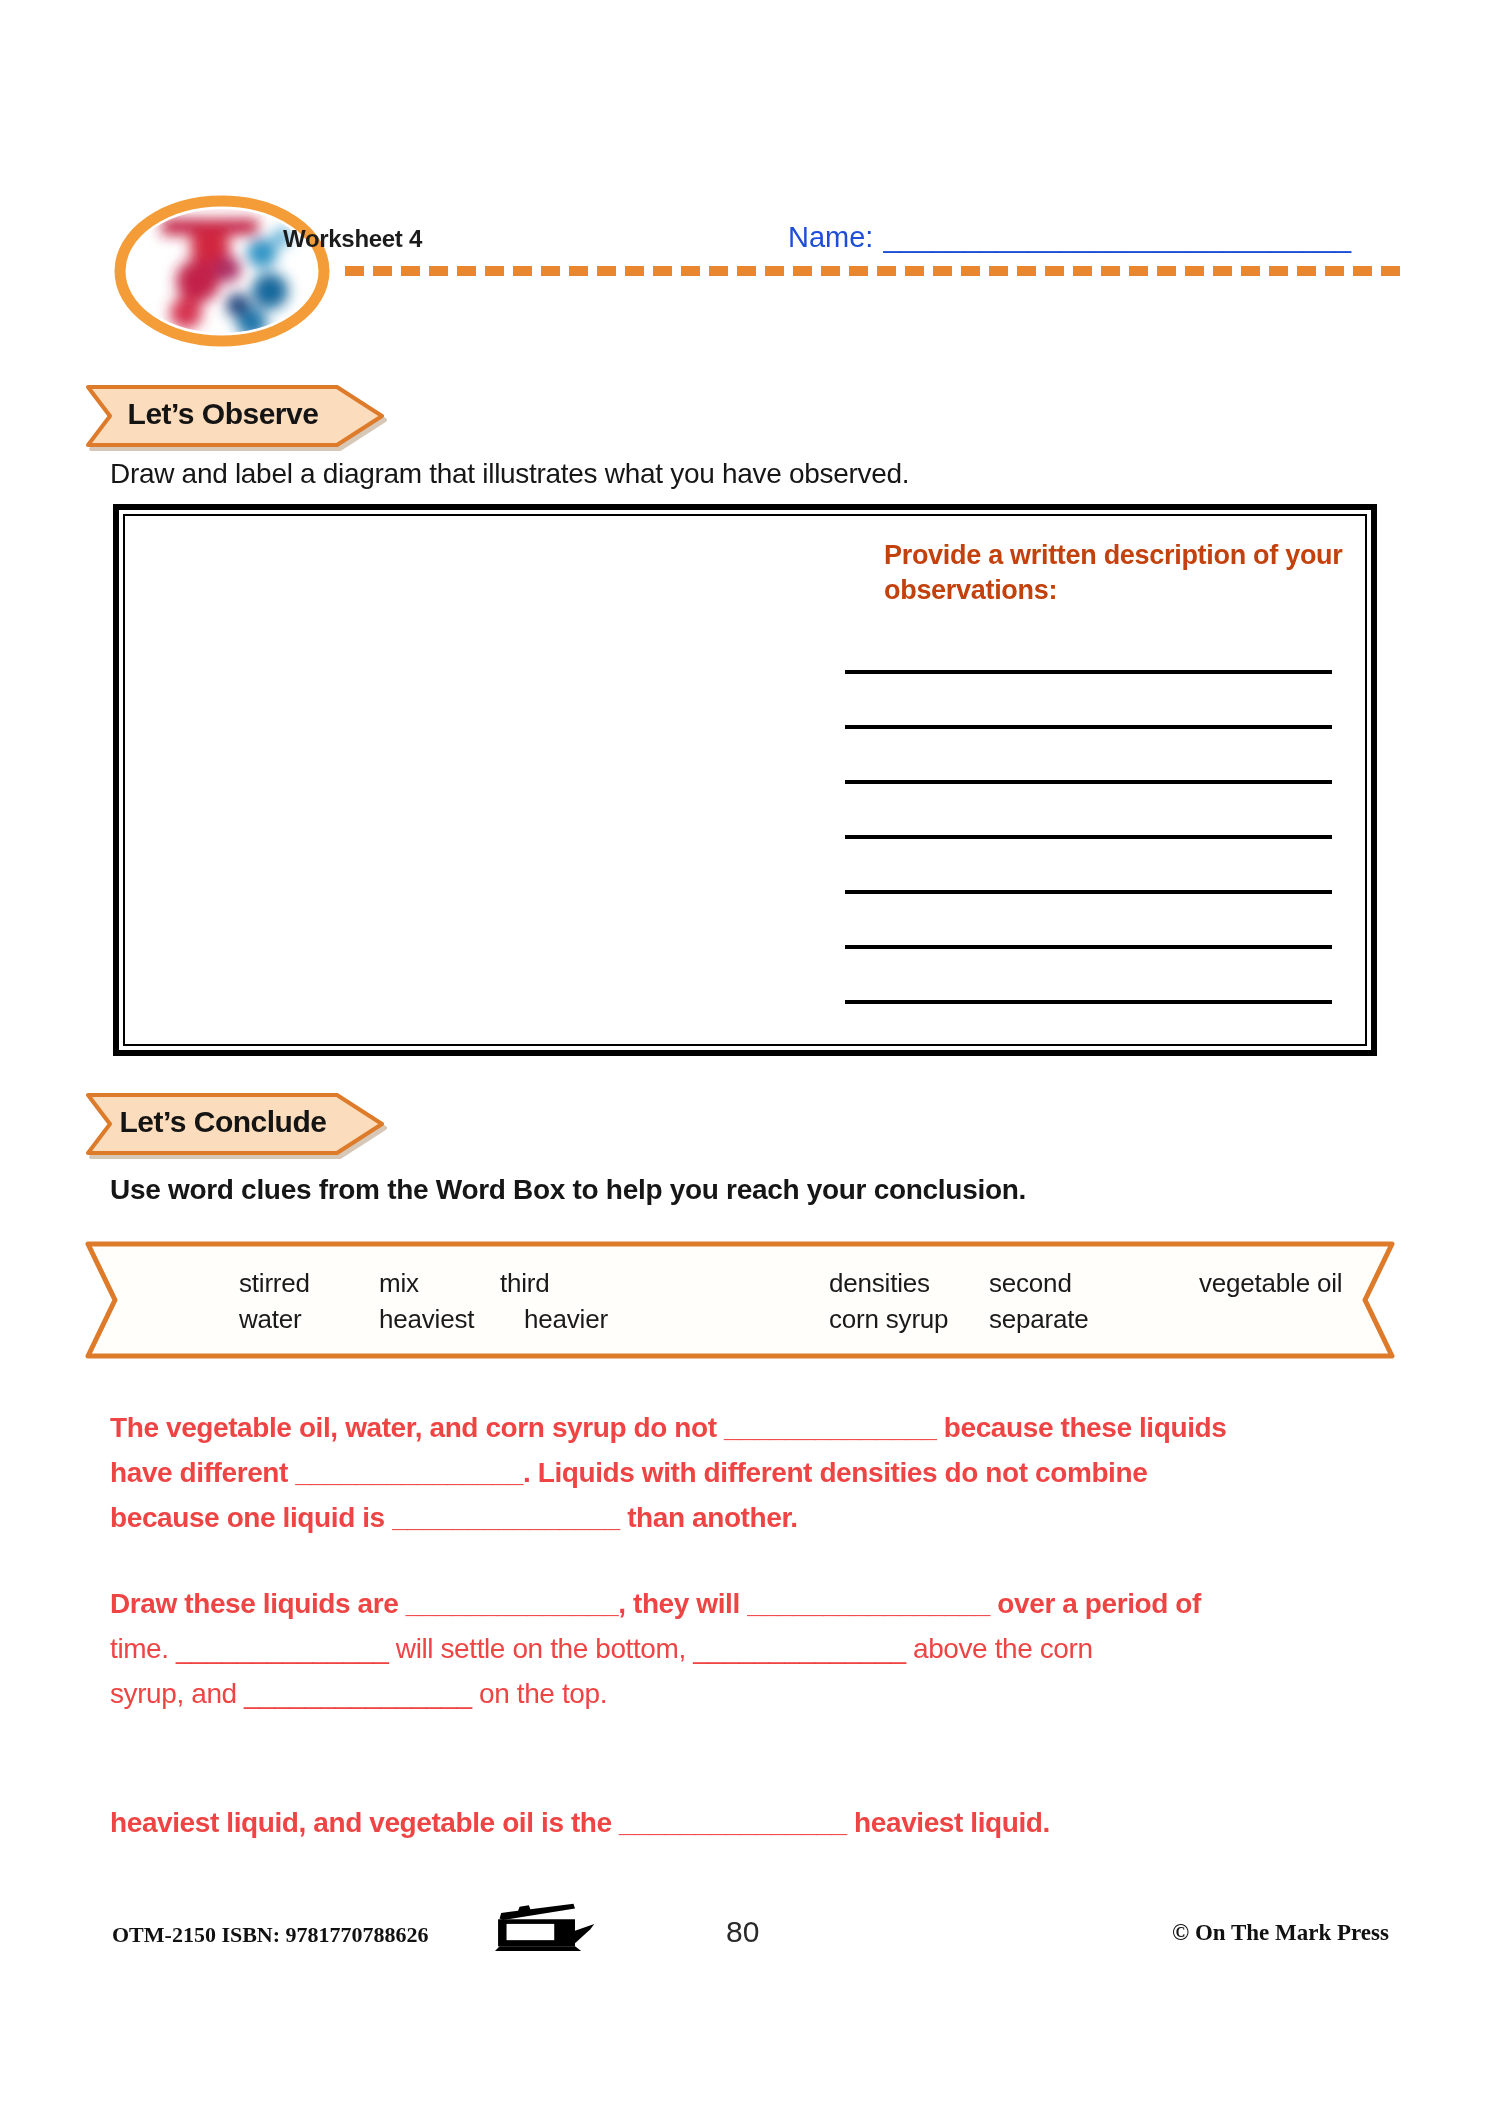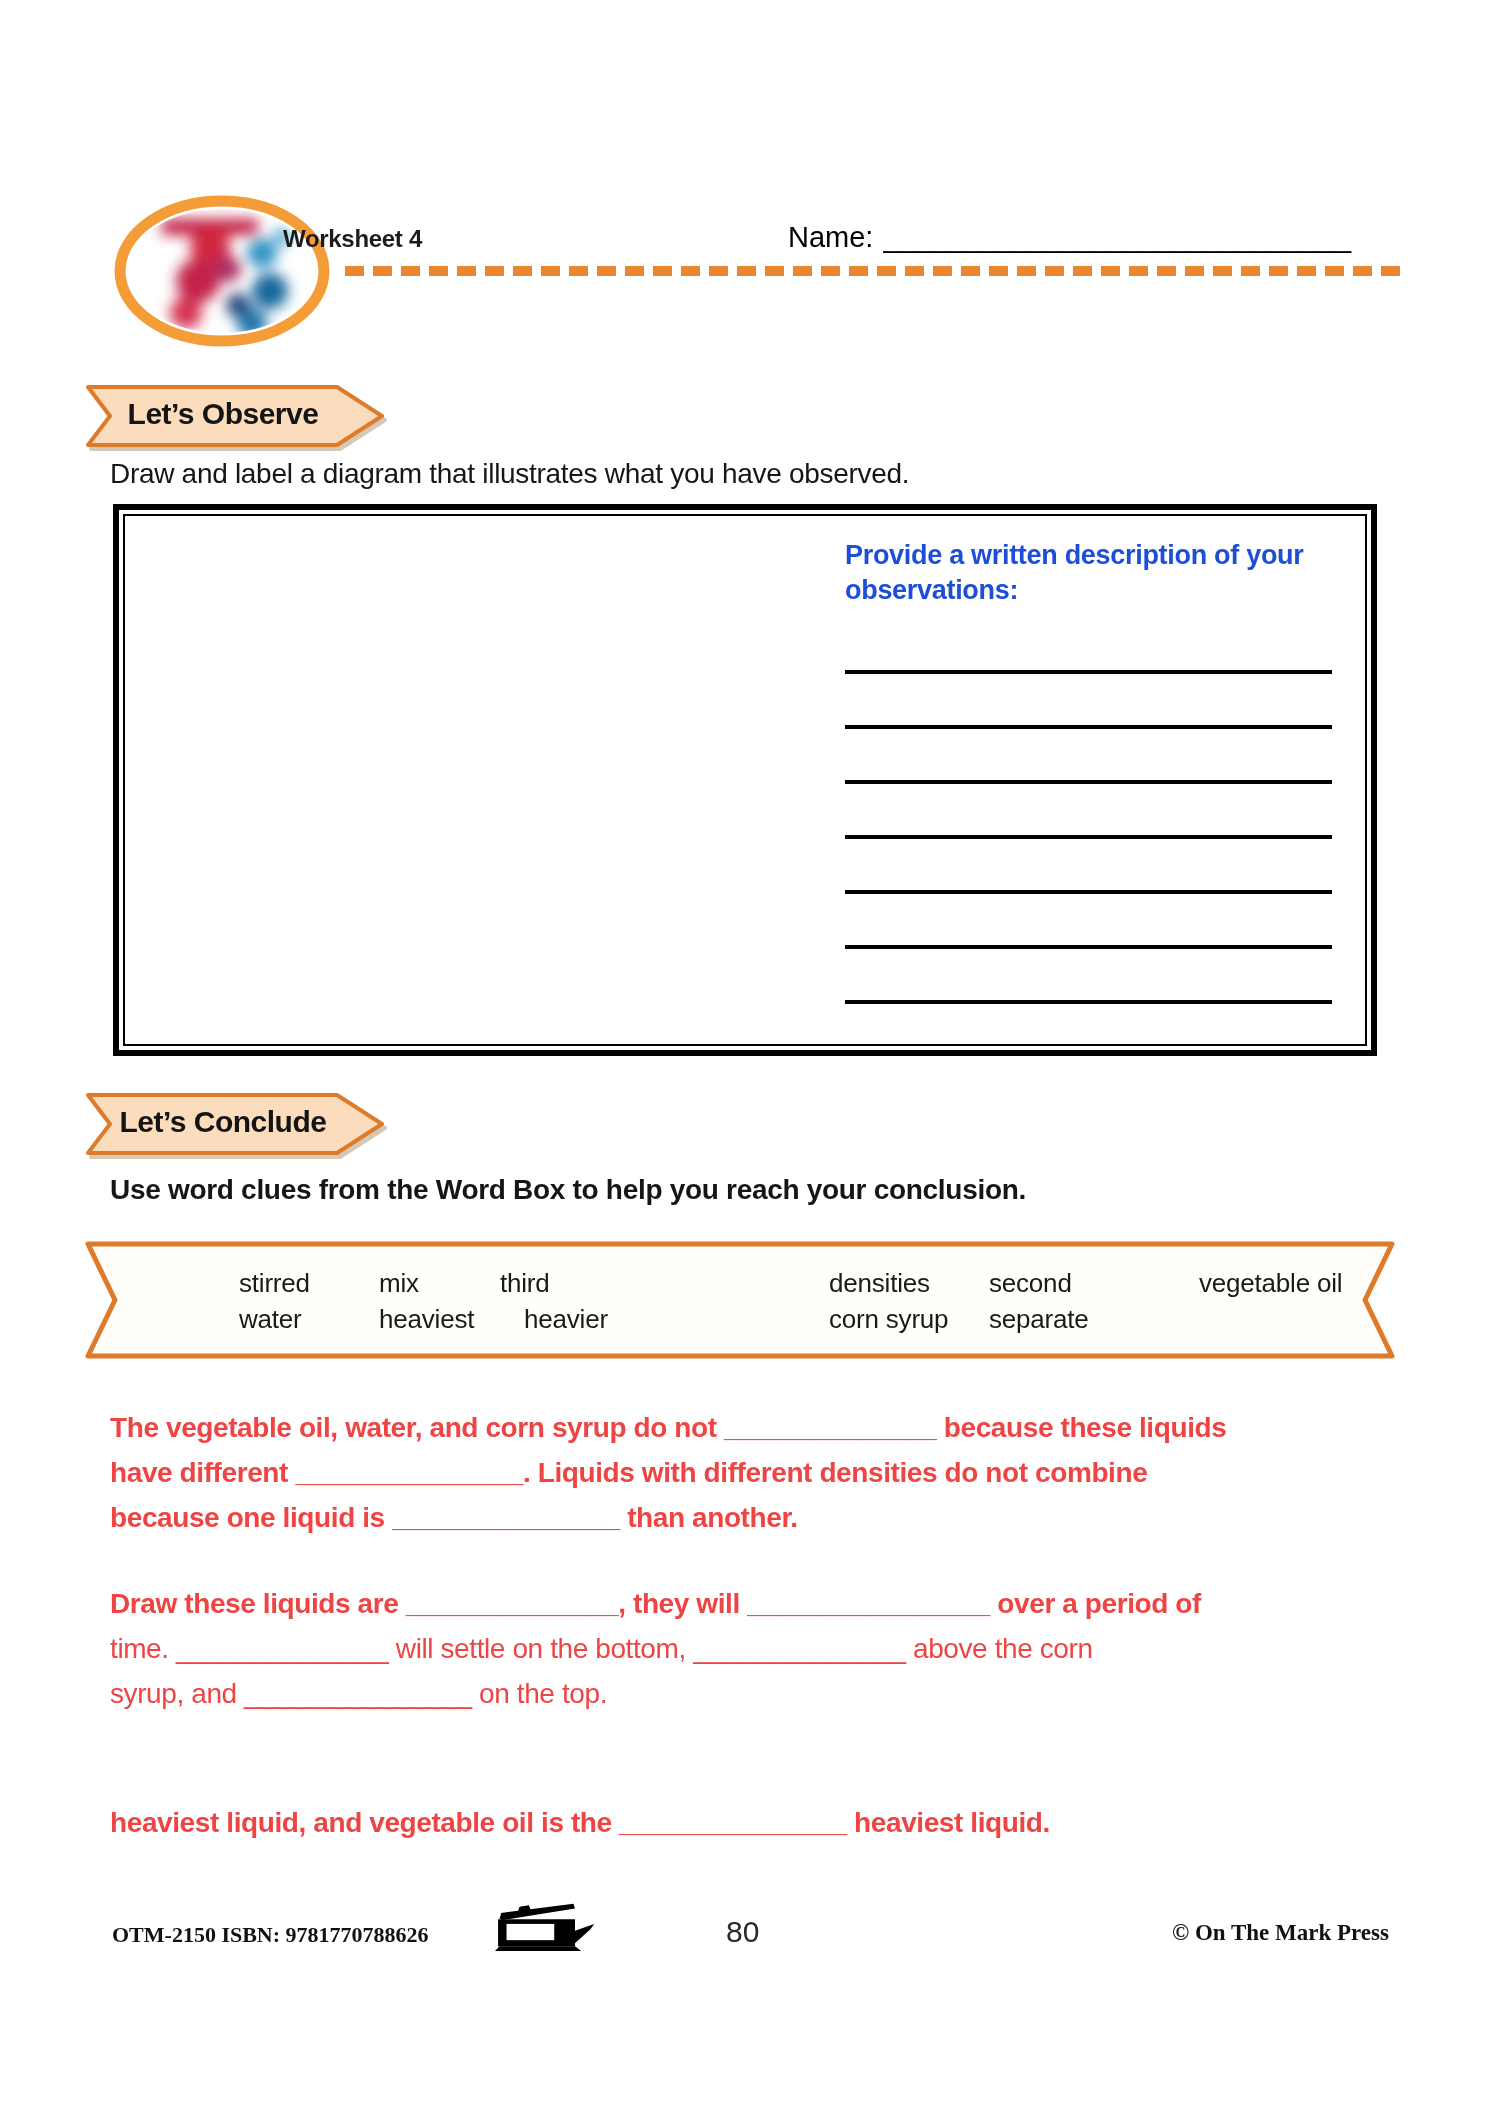--- a/index.html
+++ b/index.html
@@ -4,21 +4,21 @@
 <style>
   html,body{margin:0;padding:0;background:#ffffff;}
   .page{
     position:relative;width:1489px;height:2105px;background:#ffffff;
     font-family:"Liberation Sans",sans-serif;color:#121212;overflow:hidden;
   }
   .abs{position:absolute;}
 
   
   .worksheet-label{left:283px;top:225px;font-size:24px;font-weight:bold;letter-spacing:-0.3px;color:#1c1c1c;}
-  .name-row{left:788px;top:221px;font-size:29px;color:#000000;white-space:nowrap;}
+  .name-row{left:788px;top:221px;font-size:29px;color:#1d4ed8;white-space:nowrap;}
   .name-line{letter-spacing:0;margin-left:10px;}
   .dash-divider{
     left:345px;top:266px;width:1060px;height:10px;
     background:repeating-linear-gradient(90deg,#E8872F 0 19px,transparent 19px 28px);
   }
 
   
   .banner{width:302px;height:64px;filter:drop-shadow(3px 4px 0 rgba(139,94,48,0.35));}
   .banner svg{position:absolute;inset:0;}
   .banner-text{
@@ -26,21 +26,21 @@
     display:flex;align-items:center;justify-content:center;
     font-size:30px;font-weight:bold;letter-spacing:-0.5px;color:#141414;white-space:nowrap;
   }
 
   .instruction{left:110px;font-size:28px;letter-spacing:-0.3px;white-space:nowrap;color:#161616;}
   .instruction.bold{font-weight:bold;}
 
   
   .obs-box{left:113px;top:504px;width:1264px;height:552px;border:6px solid #000;box-sizing:border-box;background:#fff;}
   .obs-box-inner{position:absolute;inset:4px;border:2px solid #000;}
-  .obs-heading{left:845px;top:538px;width:490px;font-size:27px;font-weight:bold;line-height:35px;letter-spacing:-0.3px;color:#1d4ed8;}
+  .obs-heading{left:884px;top:538px;width:490px;font-size:27px;font-weight:bold;line-height:35px;letter-spacing:-0.3px;color:#c2410c;}
   .ans-line{left:845px;width:487px;height:0;border-bottom:4px solid #000;}
 
   
   .word-box{left:84px;top:1240px;width:1312px;height:120px;}
   .word-box svg{position:absolute;inset:0;}
   .wb-word{position:absolute;font-size:26px;letter-spacing:-0.2px;color:#1a1a1a;white-space:nowrap;}
 
   
   .pline{left:110px;font-size:28px;letter-spacing:-0.4px;white-space:nowrap;color:#ef4444;}
   .pline.b{font-weight:bold;}

